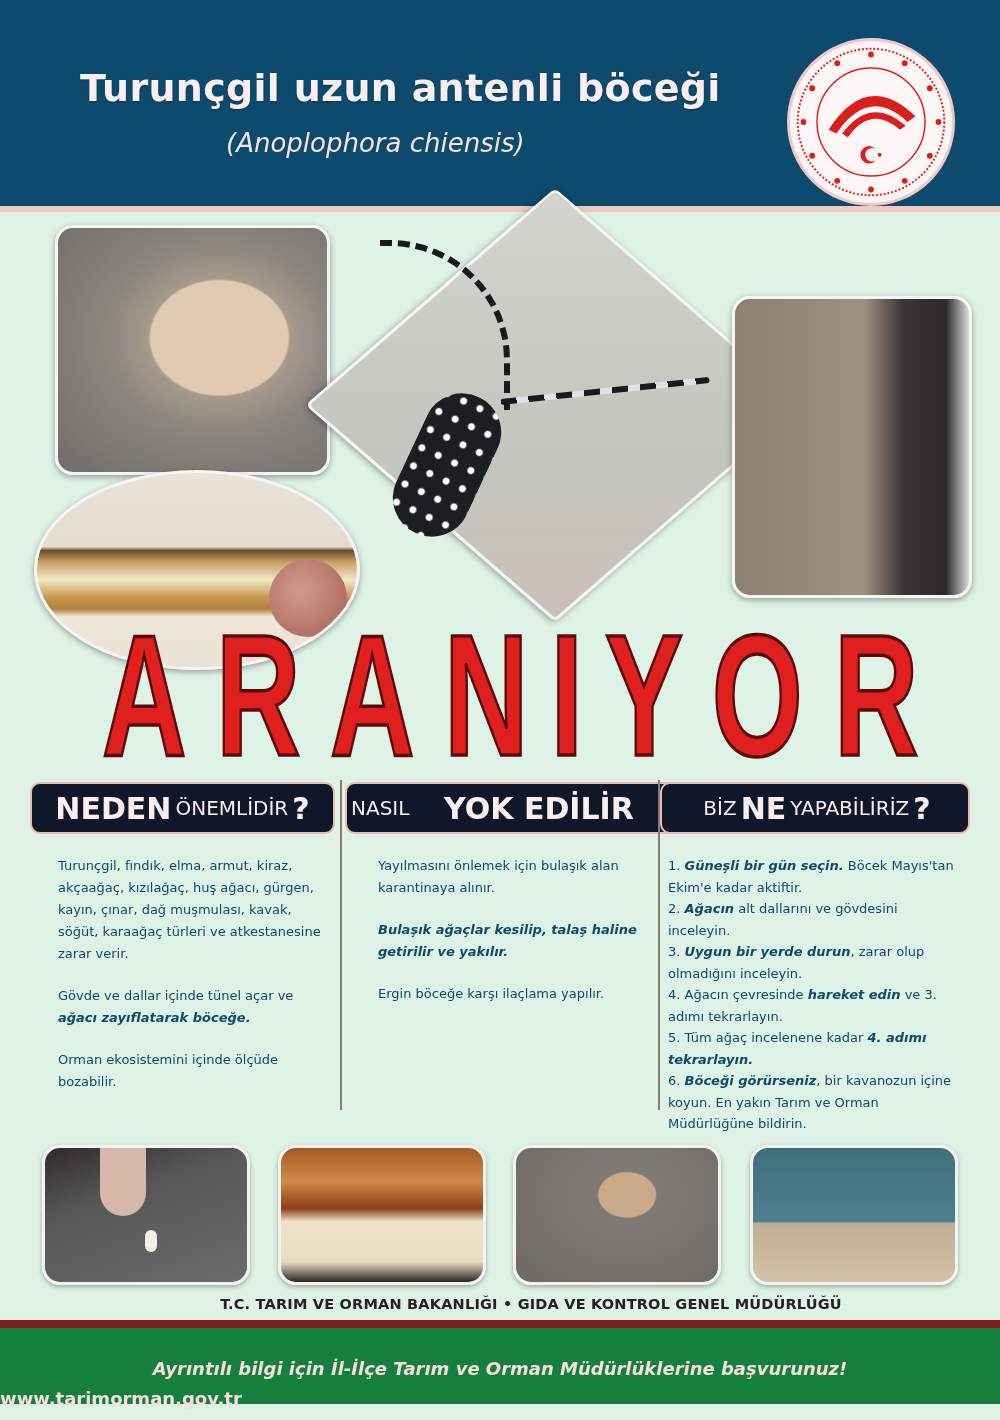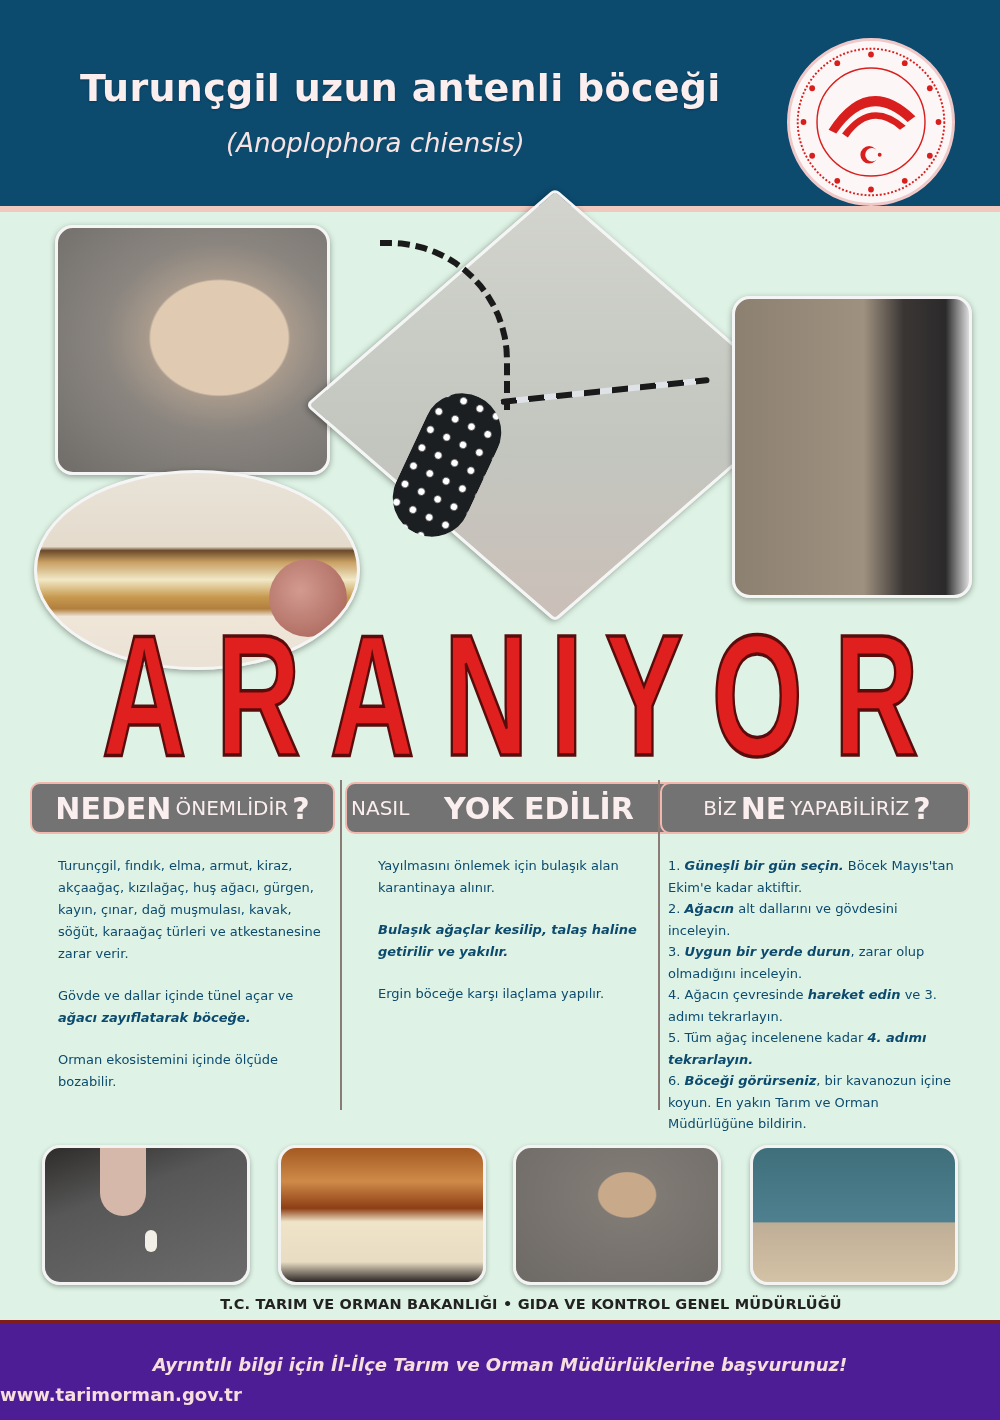--- a/index.html
+++ b/index.html
@@ -56,21 +56,21 @@
       display: flex; justify-content: space-between; align-items: center;
       font-family: "Liberation Sans", sans-serif; font-weight: bold;
       font-size: 150px; color: #e0201f; line-height: 1;
       -webkit-text-stroke: 3px #5a0b0b;
       transform: scaleY(1.15);
     }
     .big-word span { display: inline-block; transform: scaleX(0.78); }
 
     .col-head {
       position: absolute; top: 782px; height: 52px; border-radius: 10px;
-      background: #737373; border: 2px solid #f2b8ae;
+      background: #0f172a; border: 2px solid #f2b8ae;
       color: #fbeeee; display: flex; align-items: center; justify-content: center;
       white-space: nowrap;
     }
     .col-head .strong { font-weight: bold; font-size: 30px; }
     .col-head .light { font-size: 20px; margin: 0 4px; }
     .col-head .q { font-weight: bold; font-size: 30px; }
     .h1 { left: 30px; width: 305px; }
     .h2 { left: 345px; width: 339px; justify-content: space-between; }
     .h3 { left: 660px; width: 310px; }
 
@@ -93,22 +93,22 @@
     .t3 { left: 513px; background: radial-gradient(ellipse at 55% 35%, #c8a98a 0 18%, #7f7a74 19%, #6d6965 100%); }
     .t4 { left: 750px; background: linear-gradient(180deg, #3e6f7a 0%, #4f8090 55%, #bfae96 56%, #d4c2a6 100%); }
 
     .ministry {
       position: absolute; left: 0; top: 1296px; width: 1000px; text-align: center;
       font-family: "DejaVu Sans", sans-serif; font-weight: bold; font-size: 14.5px; color: #222;
       letter-spacing: 0.2px;
       margin-left: 31px;
     }
     .footer {
-      position: absolute; left: 0; top: 1320px; width: 1000px; height: 100px;
-      background: #4c1d95; border-top: 4px solid #7f1d1d;
+      position: absolute; left: 0; top: 1320px; width: 1000px; height: 84px;
+      background: #15803d; border-top: 8px solid #7f1d1d;
     }
     .footer-line {
       position: absolute; left: 0; top: 30px; width: 1000px; text-align: center;
       font-style: italic; font-weight: bold; font-size: 18px; color: #f7dede;
     }
     .footer-url {
       position: absolute; left: 0; top: 60px; width: 1000px; text-align: left;
       font-weight: bold; font-size: 18px; color: #f7dede;
     }
   </style>

